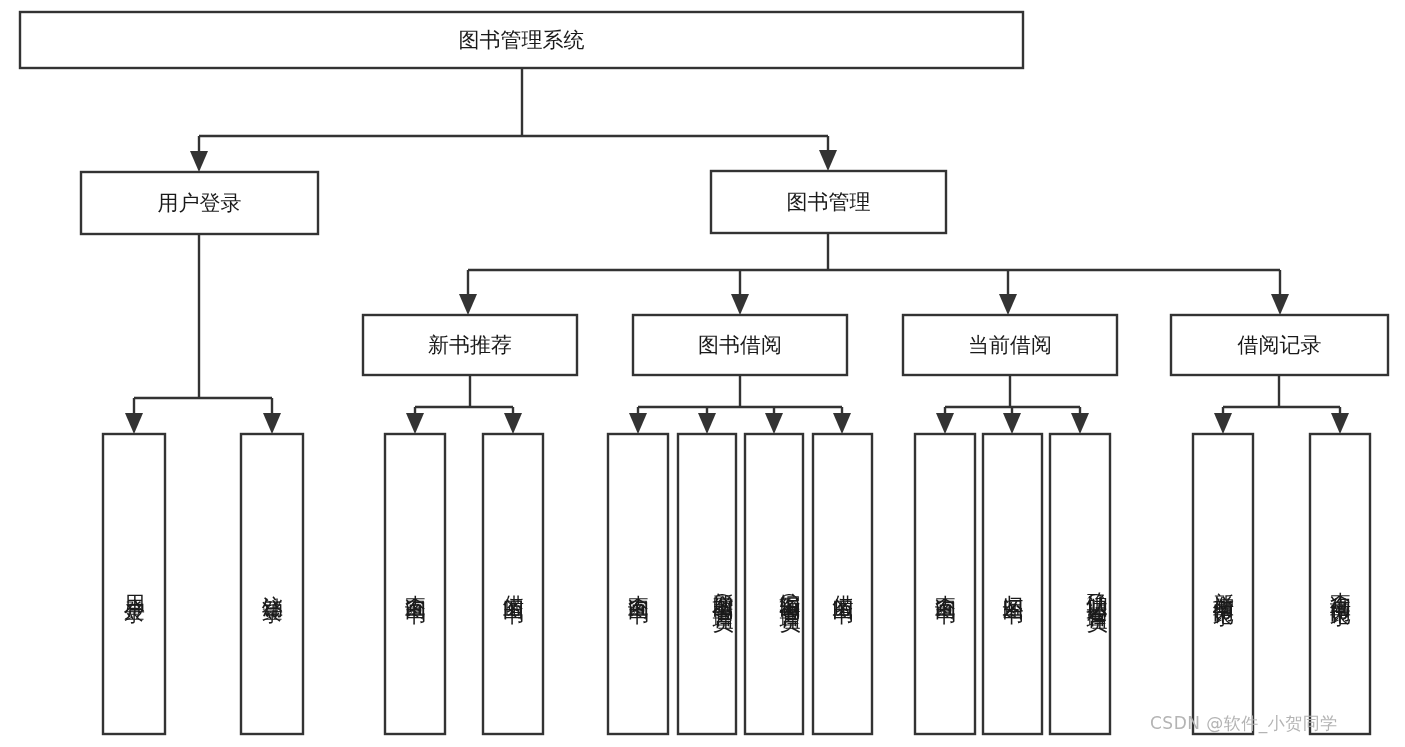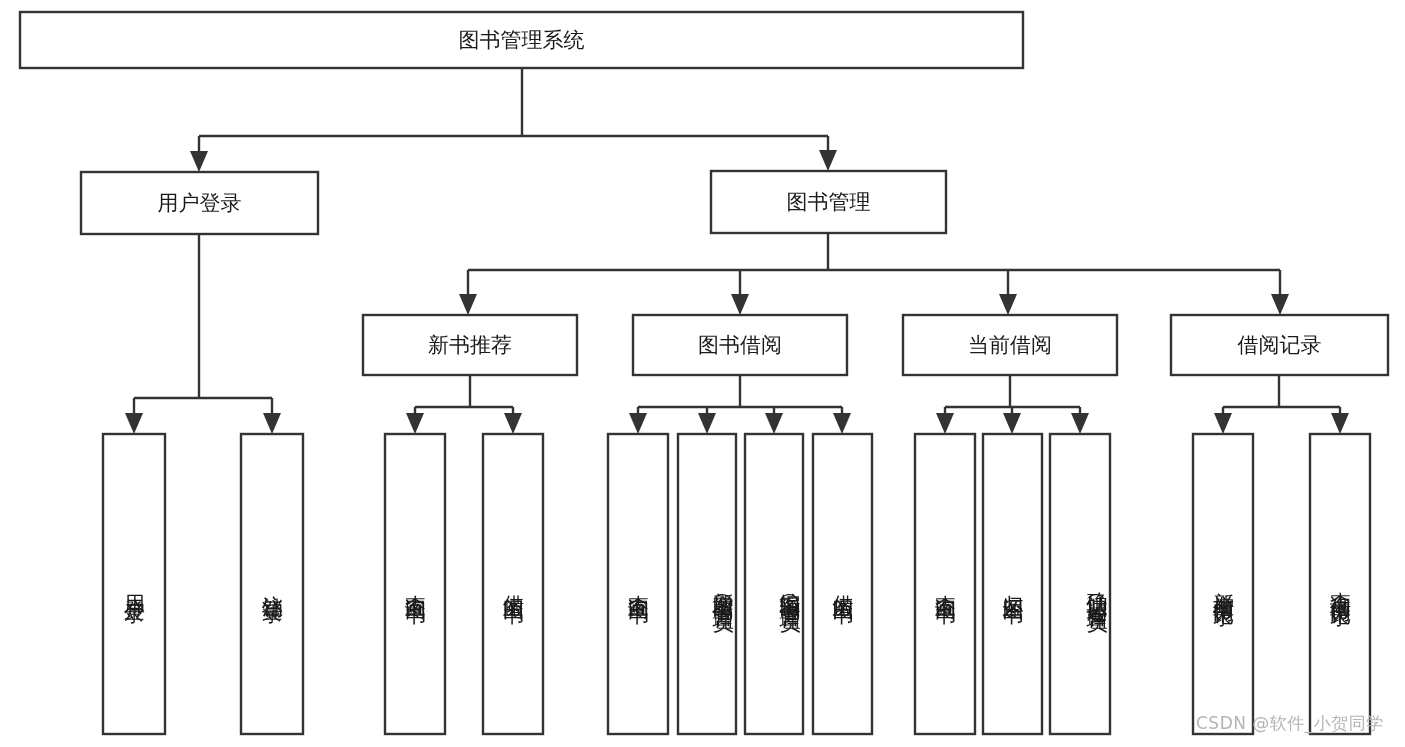--- a/index.html
+++ b/index.html
@@ -186,14 +186,14 @@
       <div class="leaf-label" style="left: 608px; top: 434px; width: 60px; height: 300px;">查询图书</div>
       <div class="leaf-label" style="left: 678px; top: 434px; width: 58px; height: 300px; align-items: flex-start; padding-top: 8px; box-sizing: border-box;">新增图书（管理员）</div>
       <div class="leaf-label" style="left: 745px; top: 434px; width: 58px; height: 300px; align-items: flex-start; padding-top: 8px; box-sizing: border-box;">编辑图书（管理员）</div>
       <div class="leaf-label" style="left: 813px; top: 434px; width: 59px; height: 300px;">借阅图书</div>
       <div class="leaf-label" style="left: 915px; top: 434px; width: 60px; height: 300px;">查询图书</div>
       <div class="leaf-label" style="left: 983px; top: 434px; width: 59px; height: 300px;">归还图书</div>
       <div class="leaf-label" style="left: 1050px; top: 434px; width: 60px; height: 300px; align-items: flex-start; padding-top: 8px; box-sizing: border-box;">确认归还（管理员）</div>
       <div class="leaf-label" style="left: 1193px; top: 434px; width: 60px; height: 300px;">新增借阅记录</div>
       <div class="leaf-label" style="left: 1310px; top: 434px; width: 60px; height: 300px;">查询借阅记录</div>
     </div>
-  <div class="watermark" style="left: 1196px; top: 712px;">CSDN @软件_小贺同学</div>
+  <div class="watermark" style="left: 1150px; top: 712px;">CSDN @软件_小贺同学</div>
 </div>
 
 </body></html>

